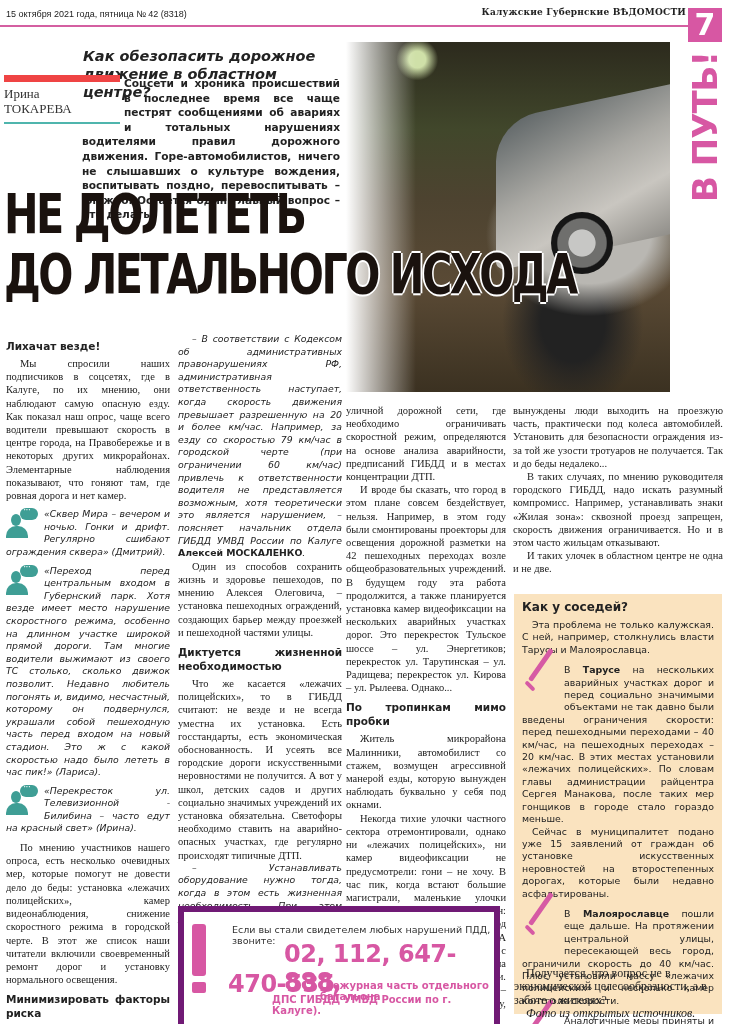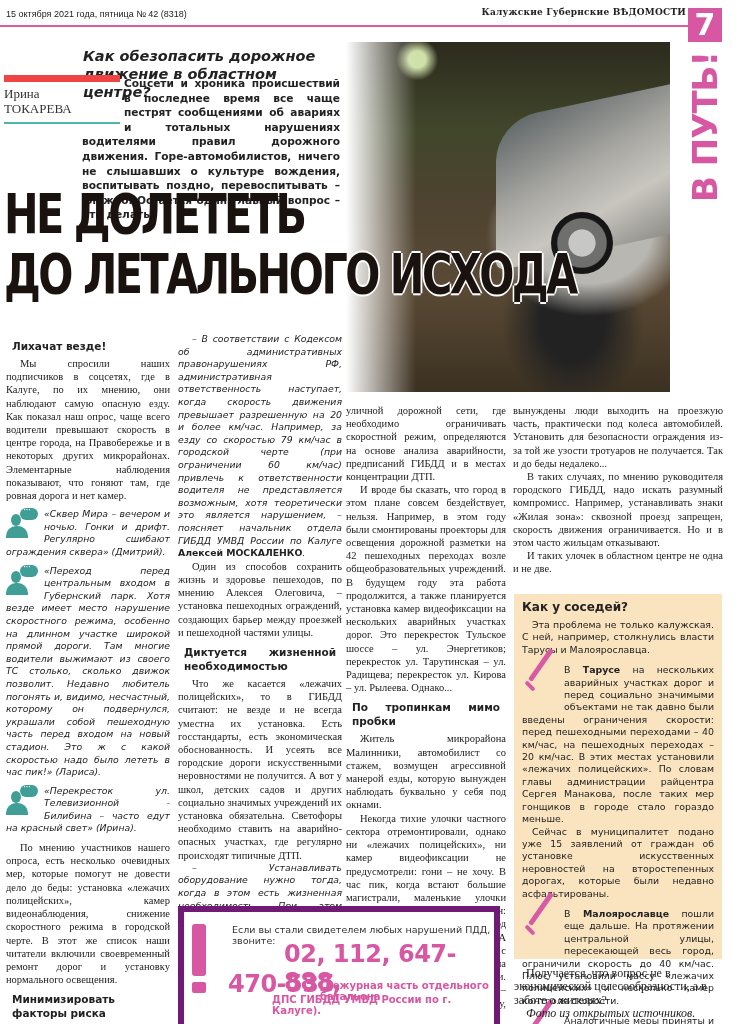--- a/index.html
+++ b/index.html
@@ -19,33 +19,33 @@
   .photo .wheel{position:absolute;left:205px;top:170px;width:62px;height:62px;border-radius:50%;background:radial-gradient(circle,#c7c7c5 0 30%,#6f6f6d 32% 55%,#161616 58%)}
   .photo .fade{position:absolute;left:0;top:0;width:70px;height:100%;background:linear-gradient(90deg,#fff,rgba(255,255,255,0))}
   .kicker{position:absolute;left:83px;top:47px;width:250px;font:italic bold 14.5px "DejaVu Sans",sans-serif;line-height:18px;color:#222}
   .byline{position:absolute;left:4px;top:75px;width:116px;border-top:7px solid #ef4444;border-bottom:2px solid #4fb5ad;padding:4px 0 6px;font:13px "Liberation Serif",serif;line-height:15px;color:#333}
   .lead{position:absolute;left:82px;top:76px;width:258px;font:bold 10.6px "DejaVu Sans",sans-serif;line-height:14.6px;color:#222;text-align:justify}
   .lead .indent{float:left;width:42px;height:44px}
   .headline{position:absolute;left:4px;top:184px;font:bold 56px "DejaVu Sans Condensed","DejaVu Sans",sans-serif;line-height:60px;color:#1a120e;letter-spacing:-3px;transform:scaleX(0.82);transform-origin:left top;white-space:nowrap;-webkit-text-stroke:0}
   .headline .l2{text-shadow:2px 0 #fff,-2px 0 #fff,0 2px #fff,0 -2px #fff}
   .col{position:absolute;font-size:10.5px;line-height:13.2px;text-align:justify;color:#222}
   .col p{text-indent:14px}
-  .col h3{font:bold 10.5px "DejaVu Sans",sans-serif;line-height:14px;margin:6px 6px 4px;text-indent:0;color:#222}
+  .col h3{font:bold 10.5px "DejaVu Sans",sans-serif;line-height:14px;margin:6px 0 4px;text-indent:0;color:#222}
   .col .it{font:italic 9.3px "DejaVu Sans",sans-serif;line-height:12.6px}
   .col .quote{position:relative;padding-left:0;margin:6px 0}
   .col .quote .av{float:left;width:34px;height:30px;margin:0 4px 0 0;position:relative}
   .av .head{position:absolute;left:5px;top:6px;width:10px;height:12px;border-radius:50%;background:#3f9e95}
   .av .body{position:absolute;left:0;top:18px;width:22px;height:12px;border-radius:10px 10px 0 0;background:#3f9e95}
   .av .bub{position:absolute;left:14px;top:0;width:18px;height:12px;border-radius:6px;background:#3f9e95}
   .av .bub::after{content:"···";position:absolute;left:3px;top:-5px;color:#fff;font-size:10px;letter-spacing:-1px}
   .col1{left:6px;top:333px;width:164px}
   .col2{left:178px;top:333px;width:164px}
   .col3{left:346px;top:404px;width:160px}
   .col4{left:513px;top:404px;width:210px}
-  .neighbors{position:absolute;left:514px;top:594px;width:208px;height:365px;background:#fae3bf;padding:6px 8px}
+  .neighbors{position:absolute;left:514px;top:594px;width:208px;height:420px;background:#fae3bf;padding:6px 8px}
   .neighbors h3{font:bold 12px "DejaVu Sans",sans-serif;margin-bottom:5px;color:#222}
   .neighbors p{font:9.4px "DejaVu Sans",sans-serif;line-height:12.4px;text-align:justify;text-indent:10px;color:#222}
   .neighbors .item{position:relative;margin-top:8px}
   .neighbors .check{float:left;width:40px;height:44px;position:relative;margin-right:2px}
   .check::before{content:"";position:absolute;left:2px;top:20px;width:12px;height:4px;background:#d65aa4;transform:rotate(45deg);border-radius:2px}
   .check::after{content:"";position:absolute;left:8px;top:14px;width:38px;height:5px;background:#d65aa4;transform:rotate(-55deg);transform-origin:left center;border-radius:2px}
   .neighbors .item p{text-indent:0}
   .closing{position:absolute;left:514px;top:967px;width:208px;font-size:12px;line-height:13.4px;color:#222}
   .closing p{text-indent:12px}
   .closing .credit{font-weight:normal;font-style:italic}

